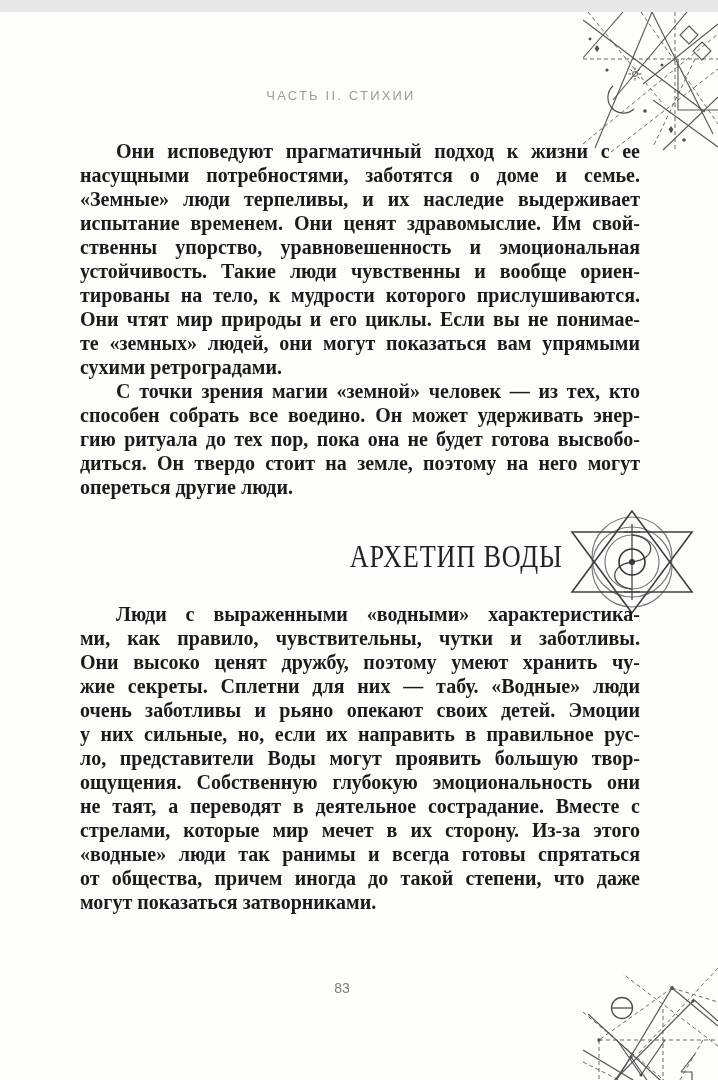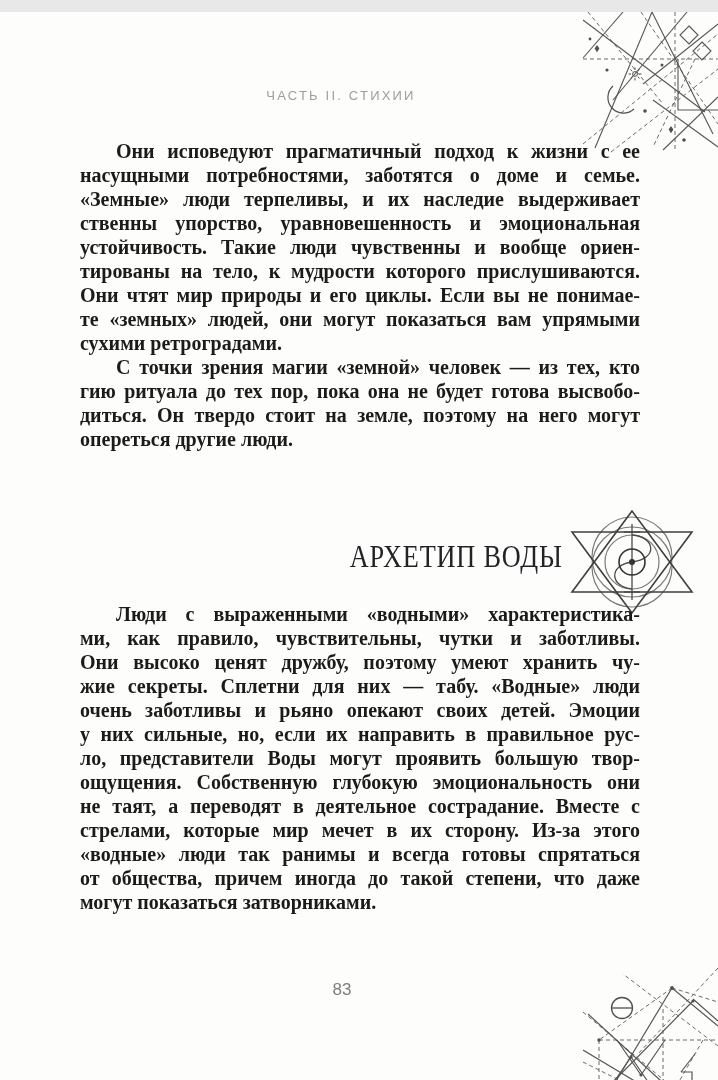--- a/index.html
+++ b/index.html
@@ -26,21 +26,21 @@
   .line.last{text-align-last:left;}
   .line.first{text-indent:36px;}
   .heading{
     position:absolute;top:526px;right:155px;margin:0;
     font-size:32px;font-weight:500;letter-spacing:1px;color:#232327;
     white-space:nowrap;font-family:"Liberation Serif",serif;
     transform:scaleX(0.82);transform-origin:100% 50%;
   }
   .page-number{
     position:absolute;top:968px;left:312px;width:60px;text-align:center;
-    font-family:"Liberation Sans",sans-serif;font-size:17px;color:#7d7d7d;
+    font-family:"Liberation Sans",sans-serif;font-size:14px;color:#7d7d7d;
   }
   .ornament-top{position:absolute;top:0;right:0;}
   .ornament-bottom{position:absolute;bottom:0;right:0;}
   .sigil{position:absolute;left:568px;top:497px;}
 </style>
 </head>
 <body>
 
 <div class="page">
 
@@ -86,29 +86,31 @@
       <circle cx="7" cy="27" r="1.4"></circle>
     </g>
   </svg>
 
   <main>
     <div class="text-block" id="sec0">
         <div class="para">
           <div class="line first">Они исповедуют прагматичный подход к жизни с ее</div>
           <div class="line">насущными потребностями, заботятся о доме и семье.</div>
           <div class="line">«Земные» люди терпеливы, и их наследие выдерживает</div>
+          <div class="line">испытание временем. Они ценят здравомыслие. Им свой-</div>
           <div class="line">ственны упорство, уравновешенность и эмоциональная</div>
           <div class="line">устойчивость. Такие люди чувственны и вообще ориен-</div>
           <div class="line">тированы на тело, к мудрости которого прислушиваются.</div>
           <div class="line">Они чтят мир природы и его циклы. Если вы не понимае-</div>
           <div class="line">те «земных» людей, они могут показаться вам упрямыми</div>
           <div class="line last">сухими ретроградами.</div>
         </div>
         <div class="para">
           <div class="line first">С точки зрения магии «земной» человек — из тех, кто</div>
+          <div class="line">способен собрать все воедино. Он может удерживать энер-</div>
           <div class="line">гию ритуала до тех пор, пока она не будет готова высвобо-</div>
           <div class="line">диться. Он твердо стоит на земле, поэтому на него могут</div>
           <div class="line last">опереться другие люди.</div>
         </div>
       </div>
 
     <h1 class="heading">АРХЕТИП ВОДЫ</h1>
 
     <svg class="sigil" width="128" height="106" viewBox="0 0 128 106" fill="none" xmlns="http://www.w3.org/2000/svg">
       <g stroke="#7a7a7a" stroke-width="1.2">

